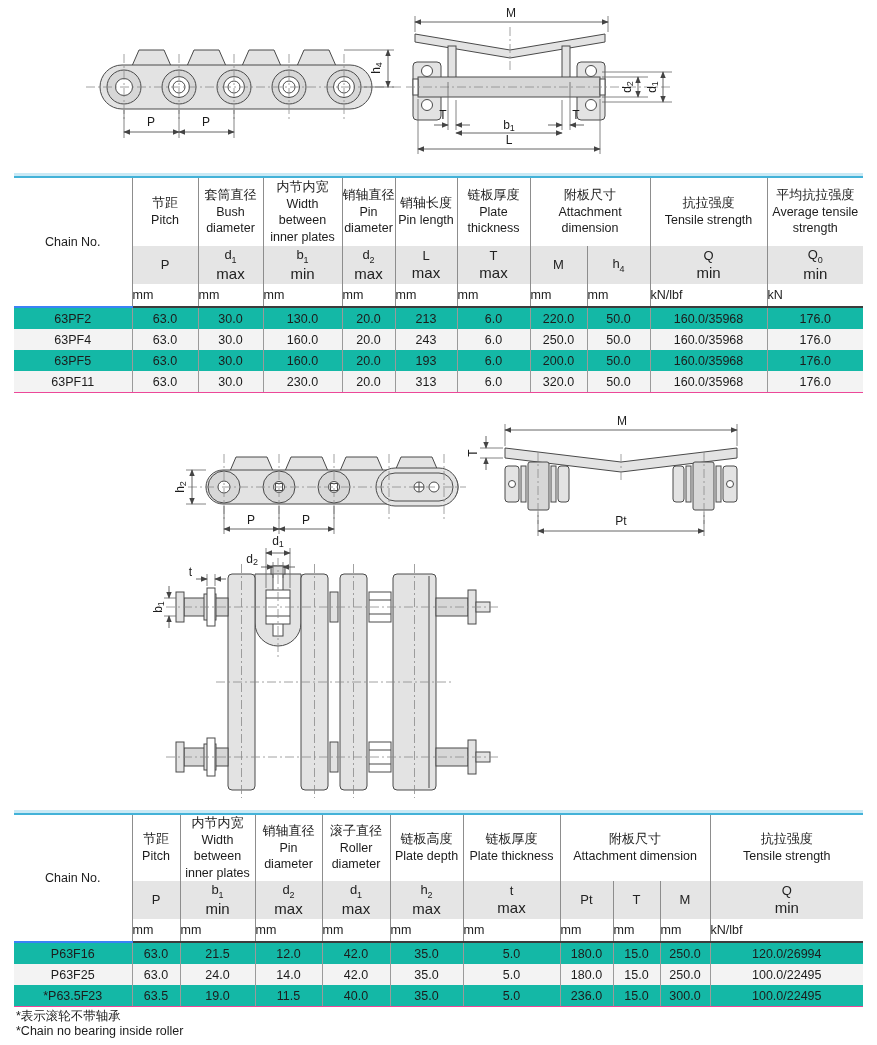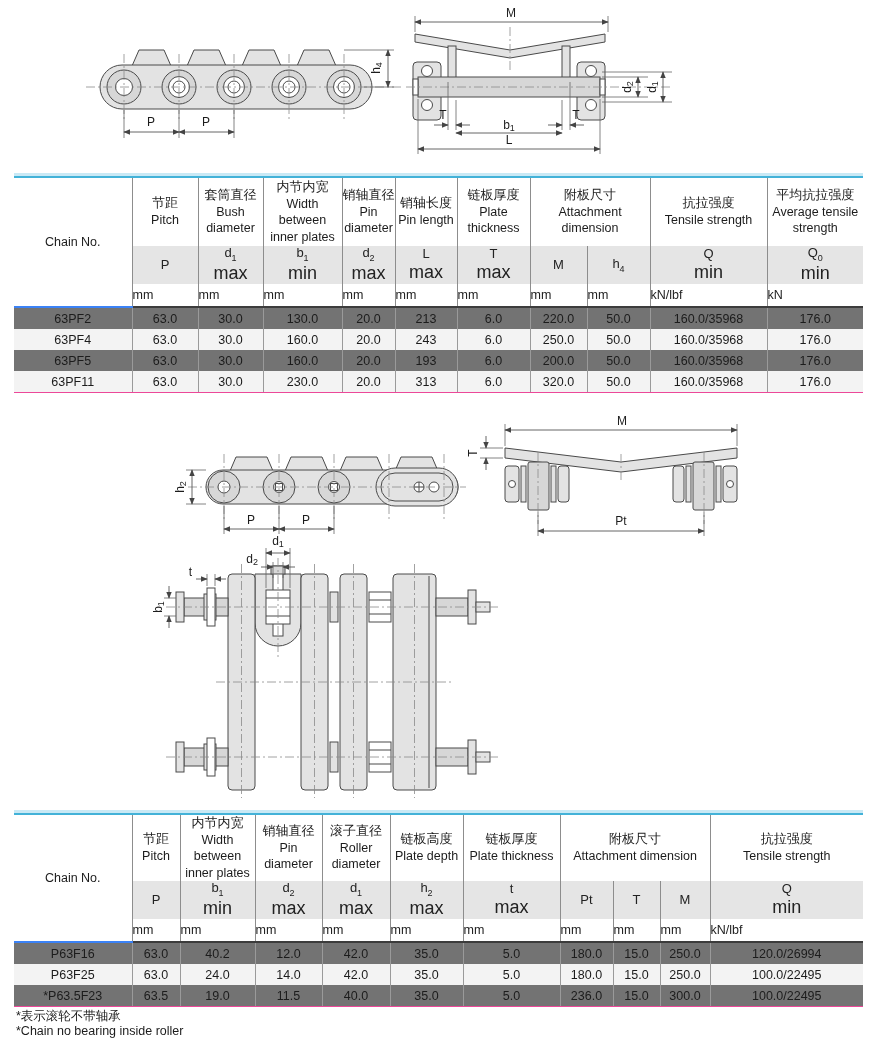--- a/index.html
+++ b/index.html
@@ -12,26 +12,26 @@
   .tbl-topline .dark{height:2px;background:#43b2d8;}
   table{border-collapse:collapse;table-layout:fixed;width:849px;}
   th,td{padding:0;margin:0;font-weight:normal;}
   th,td{border-left:1px solid #8d8d8d;}
   th:first-child,td.nofirst{border-left:none;}
   tr.hdr-name th{vertical-align:middle;text-align:center;font-size:12.5px;line-height:1.3;color:#1c1c1c;}
   .th-chain{font-size:13px;background:#fff;border-bottom:2px solid #3b82f6;}
   .zh{font-size:13px;display:block;}
   .en{display:block;font-size:12.5px;}
   tr.sym-row td{background:#e5e5e5;text-align:center;vertical-align:middle;font-size:13px;height:38px;line-height:1.15;}
-  tr.sym-row .q{display:block;font-size:18px;}
+  tr.sym-row .q{display:block;font-size:15px;}
   tr.unit-row td{text-align:left;vertical-align:middle;font-size:12.5px;height:22px;border-bottom:2px solid #3c3c3c;}
   sub{font-size:9px;}
   tr.data-row td{text-align:center;vertical-align:middle;font-size:12.5px;height:21px;border-left:1px solid #9a9a9a;color:#1c1c1c;}
   tr.data-row td:first-child{border-left:none;}
-  tr.data-row.odd td{background:#737373;}
+  tr.data-row.odd td{background:#14b8a6;}
   tr.data-row.even td{background:#f3f3f3;}
   tr.data-row.last td{border-bottom:1px solid #ec4899;}
   #t1 tr.hdr-name th{height:68px;}
   #t2 tr.hdr-name th{height:66px;}
 
   
   svg{position:absolute;overflow:visible;}
   .fillg{fill:#e3e3e3;stroke:#4a4a4a;stroke-width:1;}
   .fillg2{fill:#d7d7d7;stroke:#4a4a4a;stroke-width:1;}
   .fillw{fill:#ffffff;stroke:#4a4a4a;stroke-width:1;}
@@ -569,21 +569,21 @@
         <td>mm</td>
         <td>mm</td>
         <td>mm</td>
         <td>kN/lbf</td>
       </tr>
       </tbody>
         <tbody id="t2body">
           <tr class="data-row odd">
             <td>P63F16</td>
             <td>63.0</td>
-            <td>40.2</td>
+            <td>21.5</td>
             <td>12.0</td>
             <td>42.0</td>
             <td>35.0</td>
             <td>5.0</td>
             <td>180.0</td>
             <td>15.0</td>
             <td>250.0</td>
             <td>120.0/26994</td>
           </tr>
           <tr class="data-row even">

